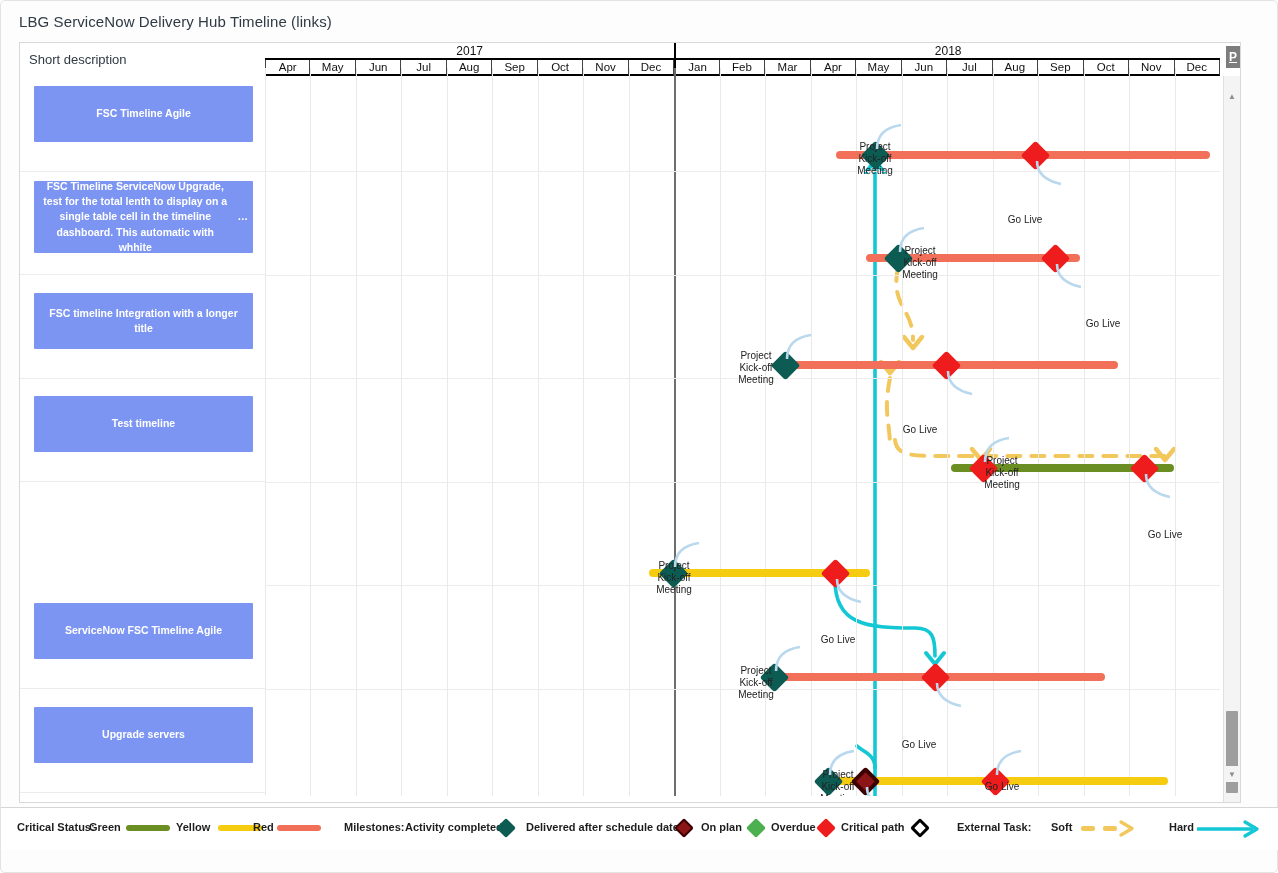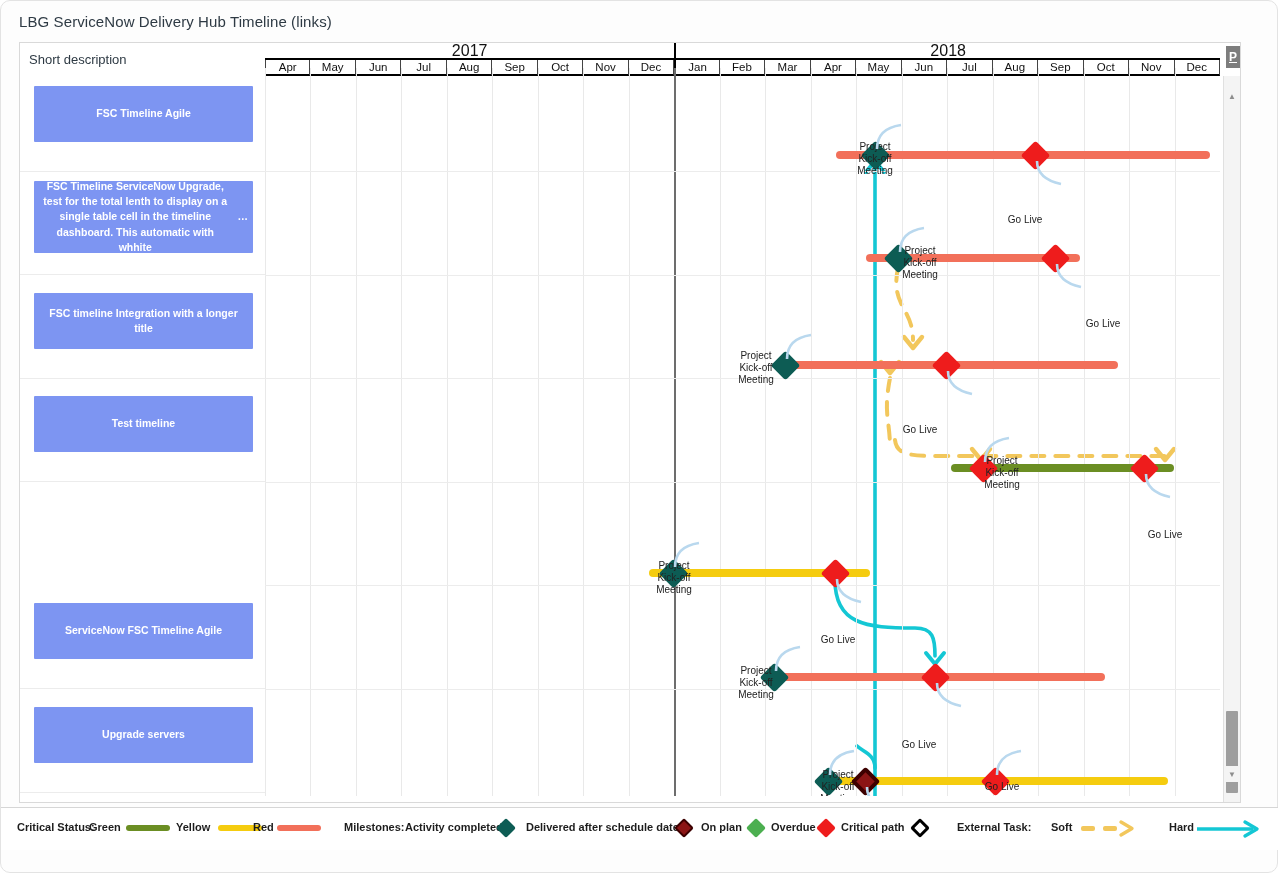--- a/index.html
+++ b/index.html
@@ -6,21 +6,21 @@
   body{
     width:1278px;height:873px;
     background:#ffffff;
     font-family:"Liberation Sans", sans-serif;
     overflow:hidden;
   }
   #app{
     position:relative;width:1278px;height:873px;
     background:#fdfdfd;
     border:1px solid #e3e3e3;
-    border-radius:10px;
+    border-radius:5px;
     box-sizing:border-box;
   }
   .page-title{
     position:absolute;left:18px;top:12px;
     font-size:15px;color:#2e3a44;letter-spacing:.1px;
     white-space:nowrap;
   }
   
   #gantt{
     position:absolute;left:18px;top:41px;
@@ -41,21 +41,21 @@
     display:flex;align-items:center;
     padding-left:9px;
     font-size:13px;color:#2e3a44;
     background:#fff;
   }
   #yearsStrip{
     position:absolute;left:245px;top:0;width:955px;height:17px;
   }
   .year-cell{
     position:absolute;top:0;height:17px;
-    text-align:center;font-size:16px;color:#111;
+    text-align:center;font-size:12px;color:#111;
     border-bottom:2px solid #000;
     box-sizing:border-box;
     line-height:16px;
   }
   .year-cell.sep{border-left:2px solid #000;}
   #monthsStrip{
     position:absolute;left:245px;top:17px;width:955px;height:16px;
   }
   .month-cell{
     position:absolute;top:0;height:16px;

